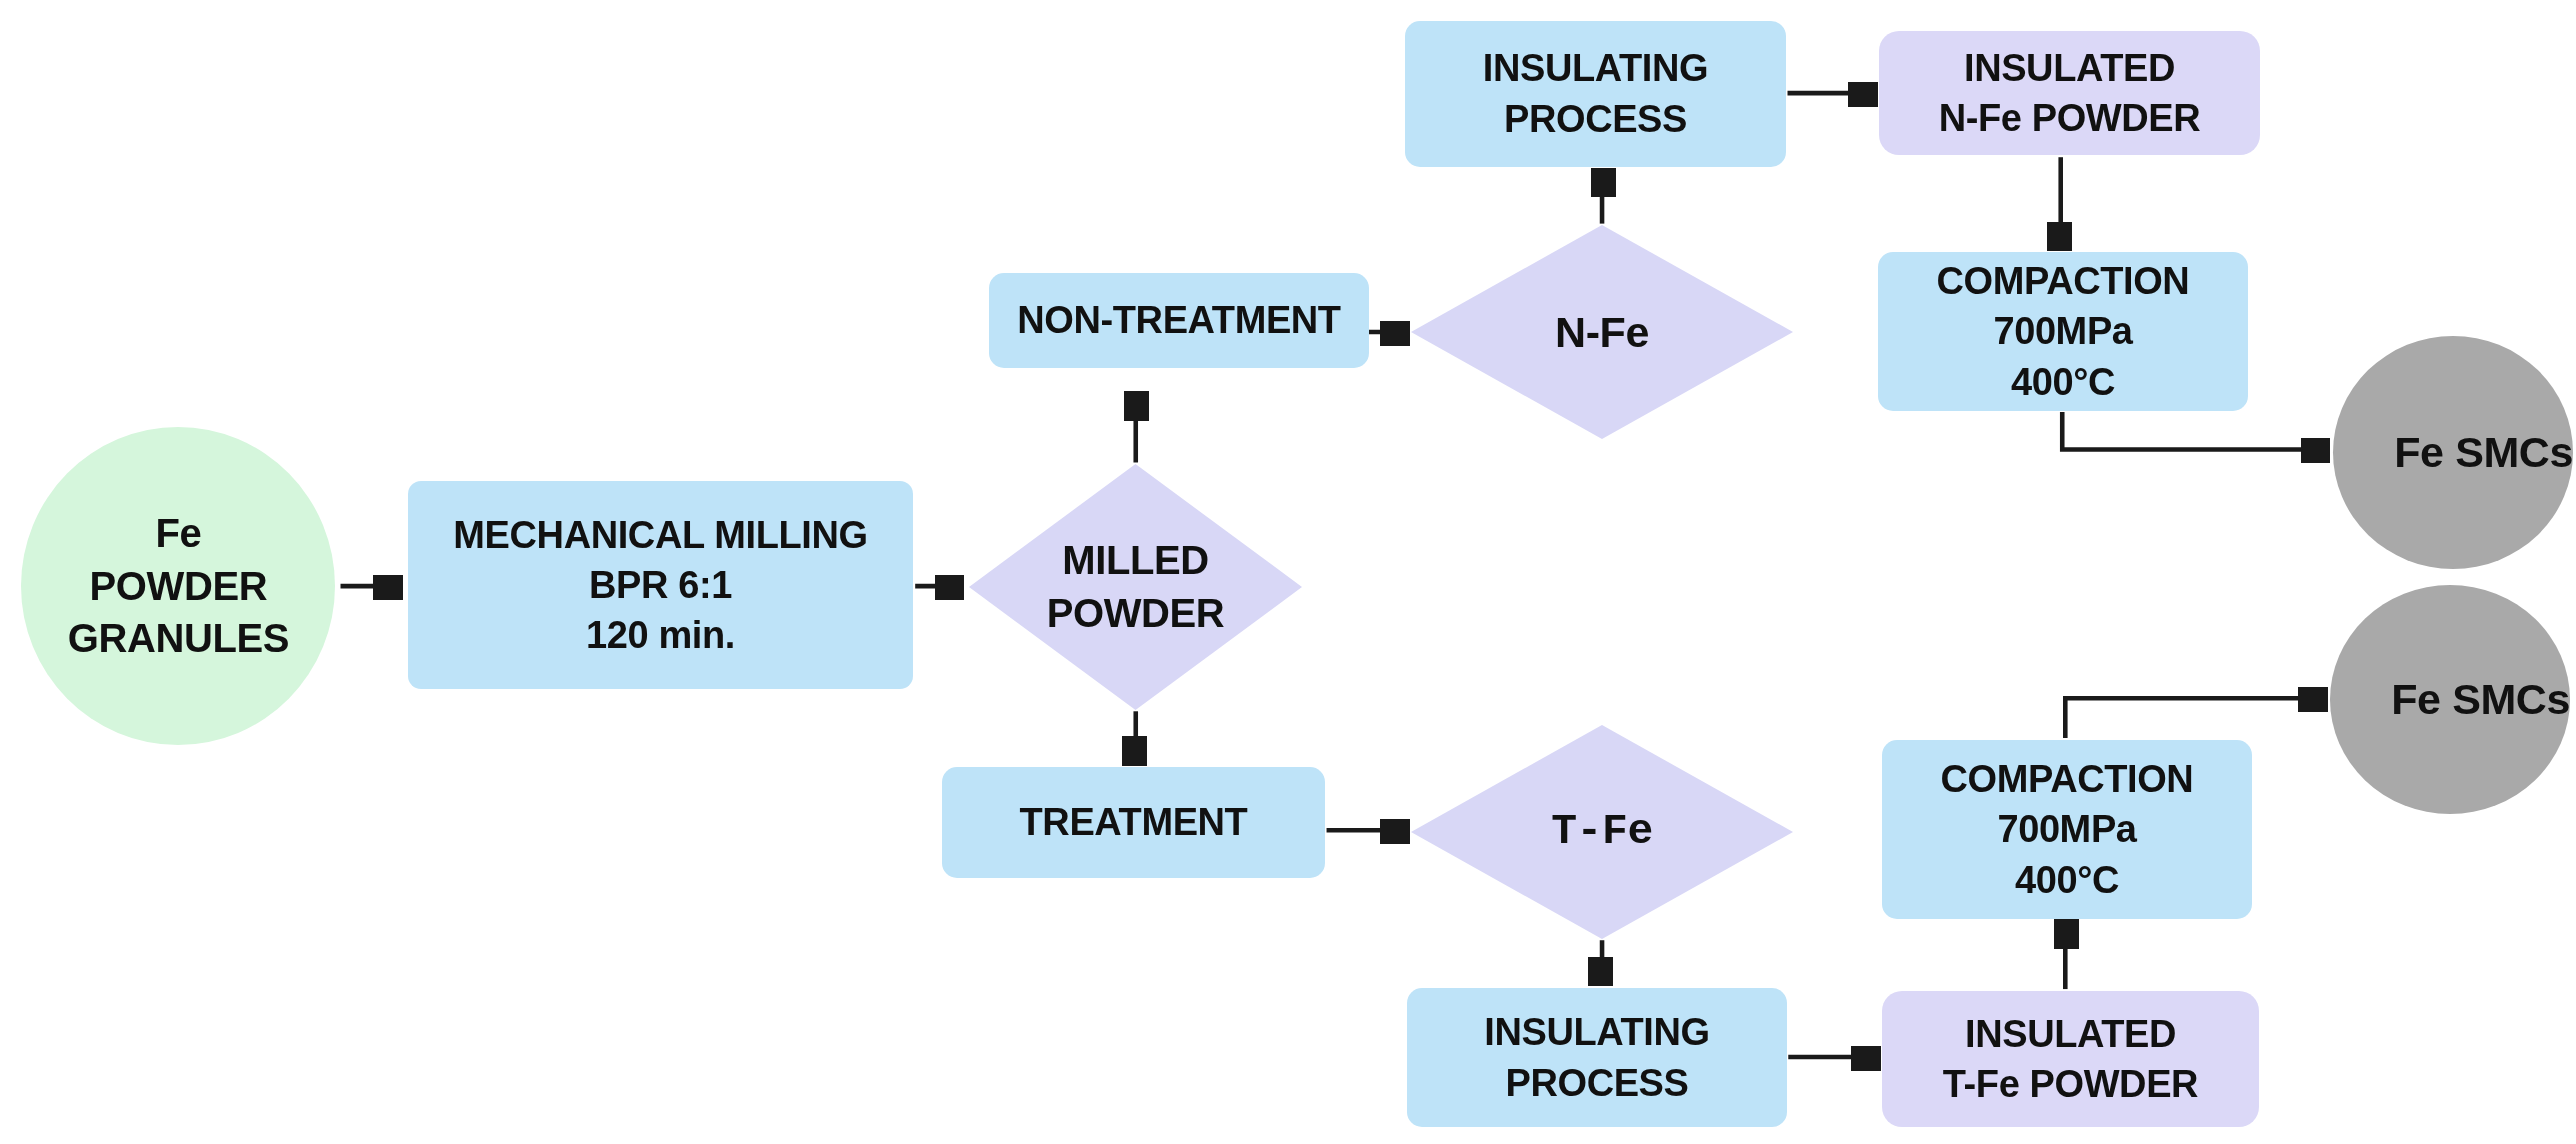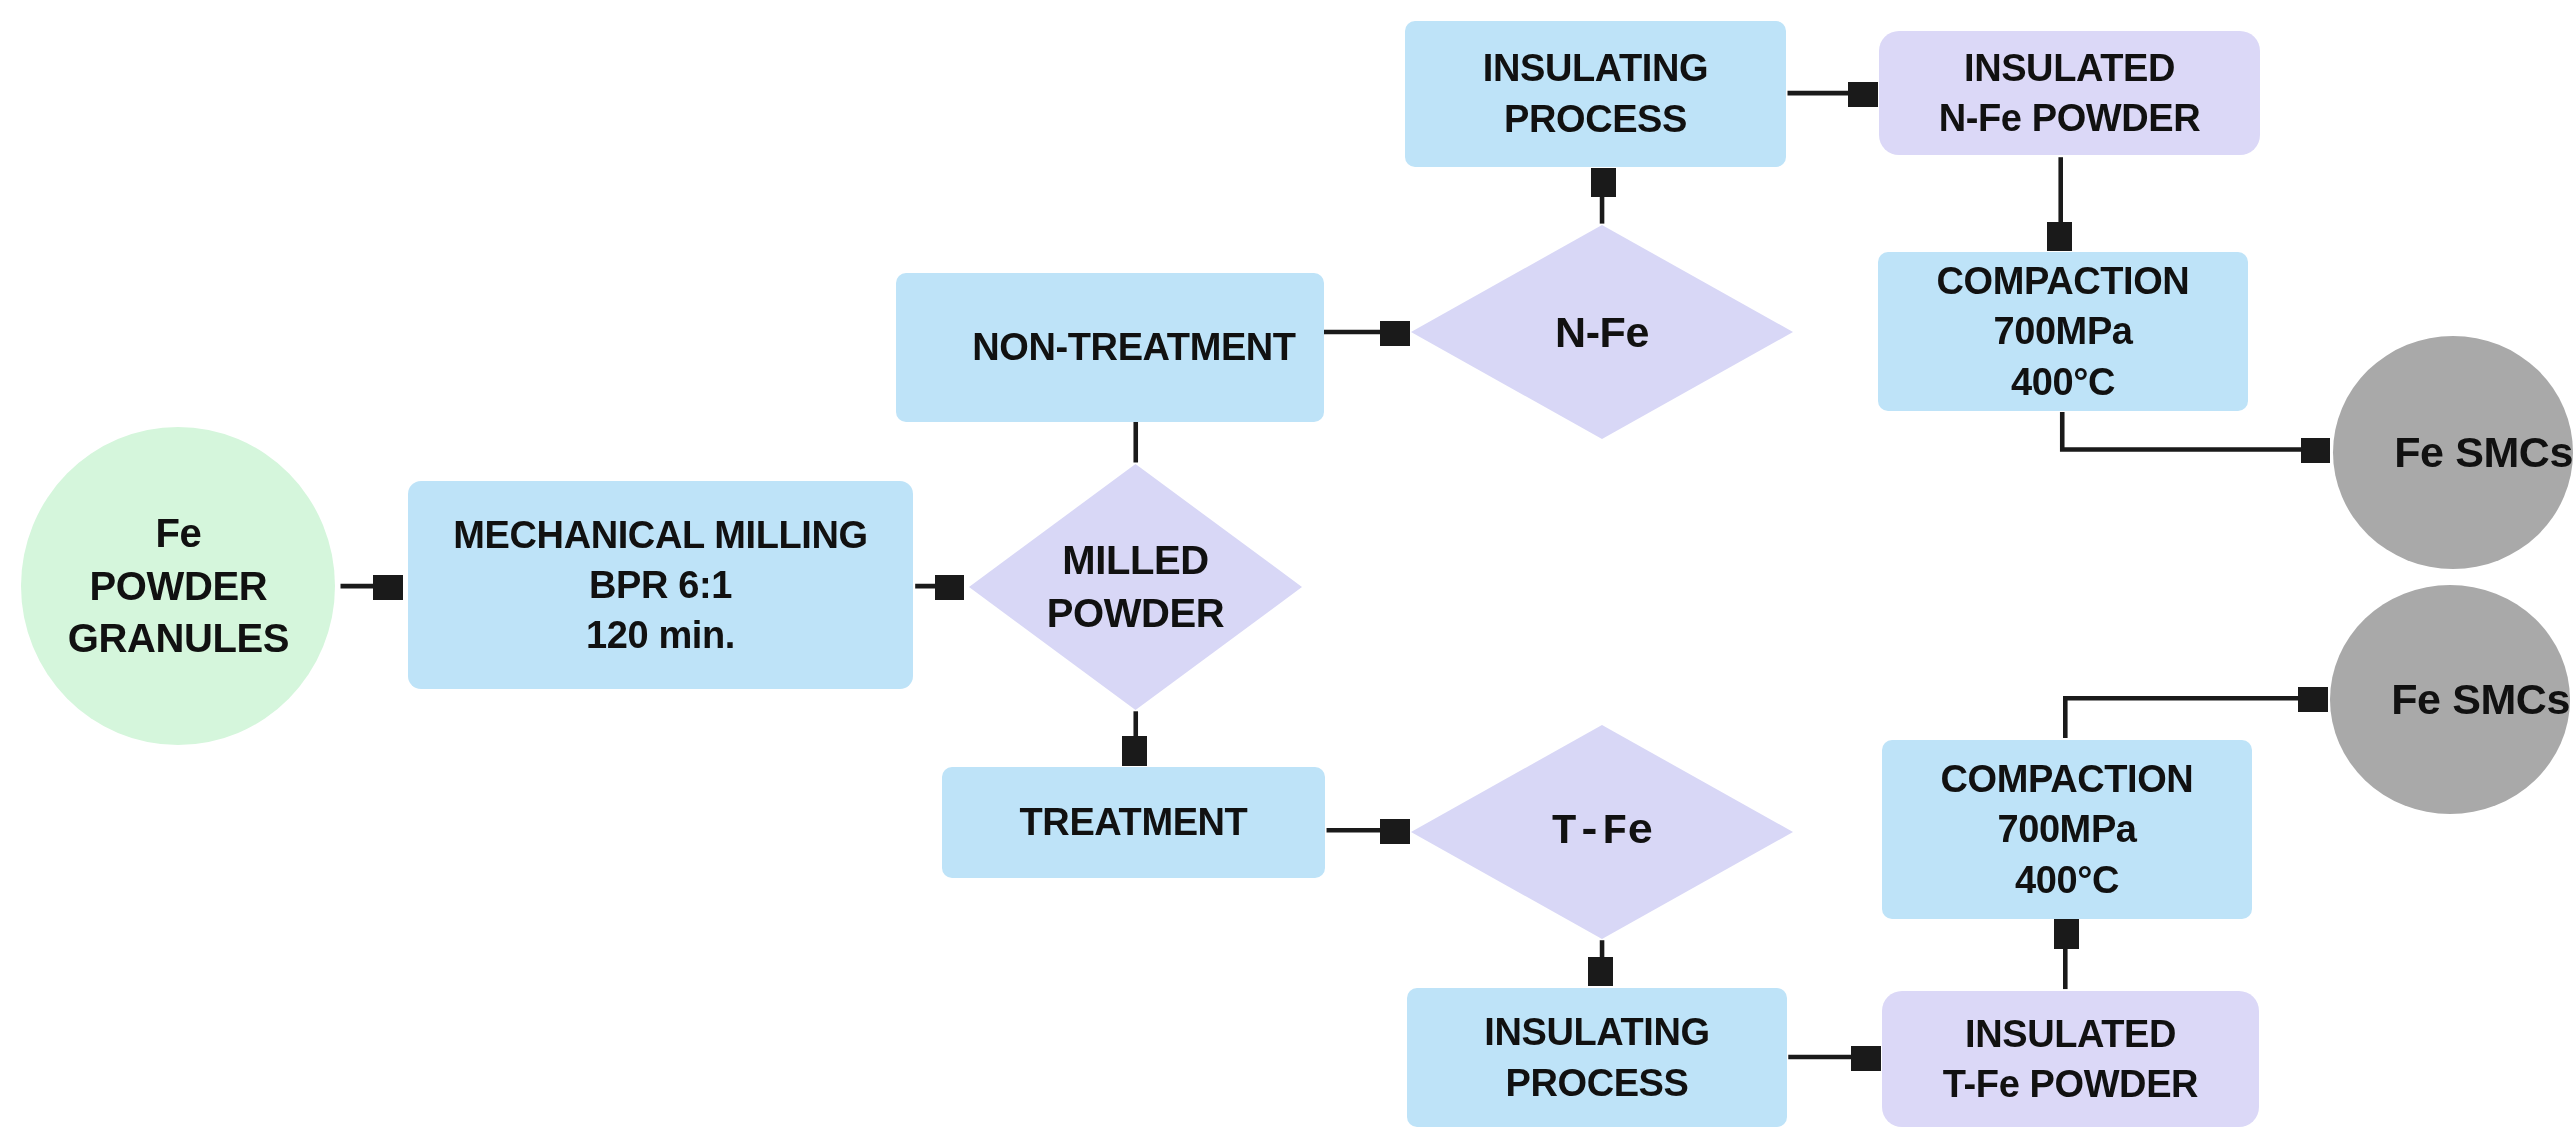--- a/index.html
+++ b/index.html
@@ -29,37 +29,37 @@
   .lbl{
     font-weight:700;
     font-size:38px;
     line-height:1.32;
     letter-spacing:-0.4px;
     white-space:pre-line;
     color:var(--text);
   }
   .lbl-lg{font-size:43px;}
   .lbl-md{font-size:40px;}
-  .blue{background:var(--process-blue);border-radius:10px;}
+  .blue{background:var(--process-blue);border-radius:15px;}
   .lav-box{background:var(--lavender-box);border-radius:20px;}
   .diamond{
     background:var(--lavender);
     clip-path:polygon(50% 0,100% 50%,50% 100%,0 50%);
     border-radius:0;
   }
   .ellipse{border-radius:50%;}
   .green-fill{background:var(--green);}
   .gray-fill{background:var(--gray);justify-content:flex-end;}
   .round-24{border-radius:13px;}
 
   
   .n-start   {left:21.4px;   top:427px;  width:314px; height:318px;}
   .n-milling {left:408px;  top:481px;  width:505px; height:208px;}
   .n-milled  {left:969px; top:464px;  width:333px; height:246px;}
-  .n-nontreat{left:896px; top:273px;  width:380px; height:149px;padding-left:48px;}
+  .n-nontreat{left:989px; top:273px;  width:380px; height:95px;}
   .n-nfe     {left:1411px; top:225px;  width:382px; height:214px;}
   .n-instop  {left:1405px; top:20.6px;   width:381px; height:146px;}
   .n-insulnfe{left:1879px; top:31px;   width:381px; height:124px;}
   .n-comptop {left:1878px; top:252px;  width:370px; height:159px;}
   .n-smcstop {left:2333px; top:336px;  width:240px; height:233px;}
   .n-treat   {left:942px; top:767px; width:383px; height:111px;}
   .n-tfe     {left:1411px; top:725px;  width:382px; height:214px;font-family:Liberation Mono, monospace;}
   .n-insbot  {left:1407px; top:988px; width:380px; height:139px;}
   .n-insultfe{left:1882px; top:991px; width:377px; height:136px;}
   .n-compbot {left:1882px; top:740px;  width:370px; height:179px;}

